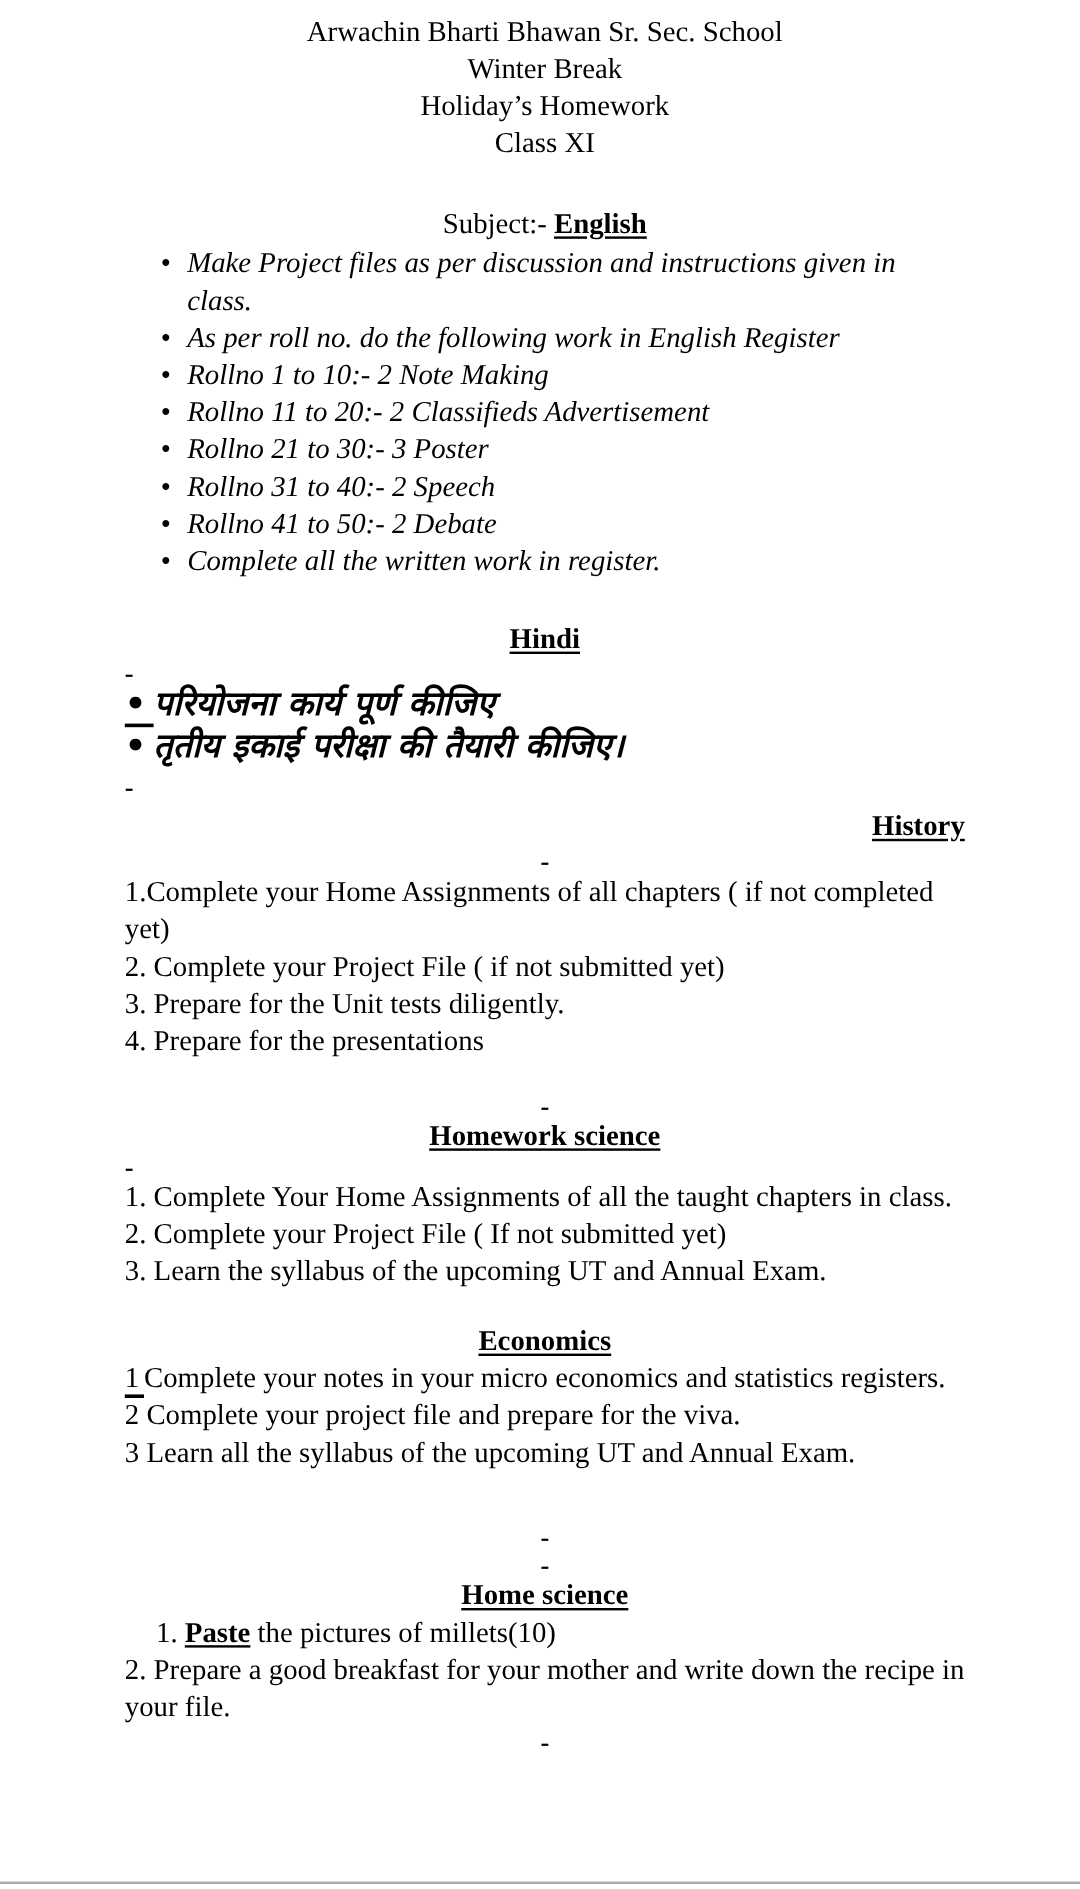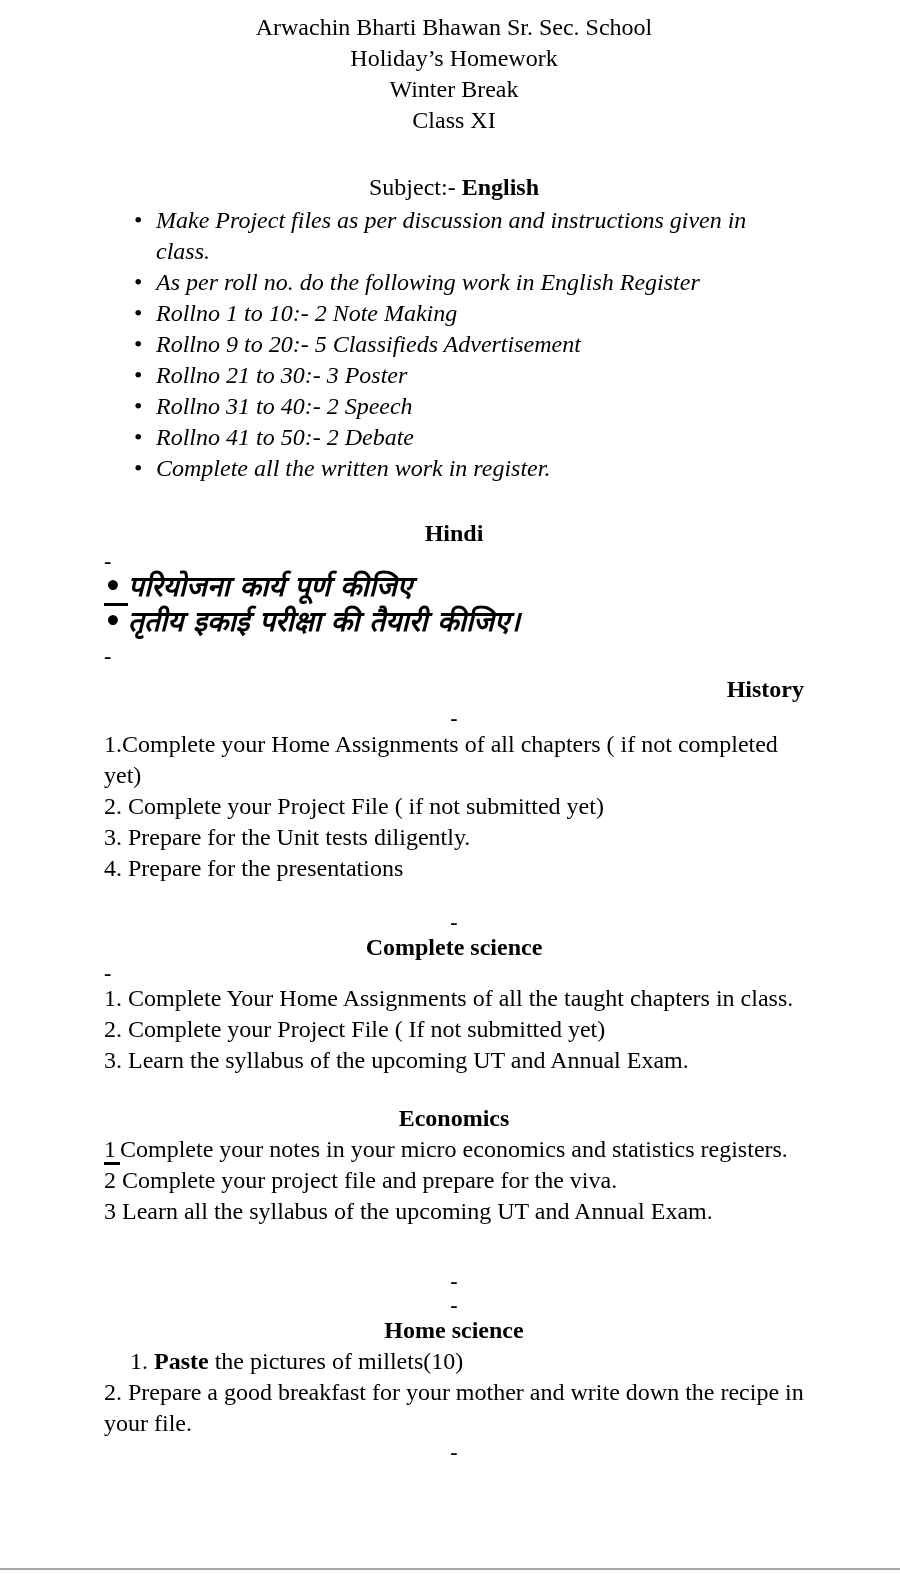--- a/index.html
+++ b/index.html
@@ -11,20 +11,21 @@
     padding: 12px 96px 0 104px;
     background: #ffffff;
     color: #000000;
     font-family: "Liberation Serif", serif;
     font-size: 24px;
     line-height: 31px;
   }
   .center { text-align: center; }
   .heading {
     font-weight: bold;
+    text-decoration: underline;
     text-underline-offset: 3px;
   }
   .dash {
     font-weight: bold;
     font-size: 22px;
     line-height: 20px;
   }
   .dash.center { text-align: center; }
 
   
@@ -60,41 +61,41 @@
 
   
   .eco-heading { margin-top: 27px; }
   .bold { font-weight: normal; }
   .eco-marker { border-bottom: 3px solid #000; padding-right: 4px; }
 
   
   .home-dash-1 { margin-top: 44px; }
   .home-dash-2 { margin-top: 4px; }
   .home-item-1 { margin-left: 26px; }
-  .u-bold { font-weight: bold; text-underline-offset: 3px; }
+  .u-bold { font-weight: bold; text-decoration: underline; text-underline-offset: 3px; }
 
   .footer-dash { margin-top: 4px; line-height: 18px; }
 
   .bottom-divider {
     position: absolute;
     left: 0; right: 0; bottom: 4px;
     height: 2px;
     background: #a9a9a9;
   }
   p { margin: 0; }
 </style>
 </head>
 <body>
 
 <div class="page">
 
   <div class="header">
     <div>Arwachin Bharti Bhawan Sr. Sec. School</div>
+    <div>Winter Break</div>
     <div>Holiday’s Homework</div>
-    <div>Winter Break</div>
     <div>Class XI</div>
   </div>
 
   <div class="subject-line center">
     <span>Subject:- </span><span class="heading">English</span>
   </div>
   <div class="bullet-list">
     <div class="b-row">
       <span class="b-marker">•</span>
       <span class="b-text">Make Project files as per discussion and instructions given in class.</span>
@@ -102,21 +103,21 @@
     <div class="b-row">
       <span class="b-marker">•</span>
       <span class="b-text">As per roll no. do the following work in English Register</span>
     </div>
     <div class="b-row">
       <span class="b-marker">•</span>
       <span class="b-text">Rollno 1 to 10:- 2 Note Making</span>
     </div>
     <div class="b-row">
       <span class="b-marker">•</span>
-      <span class="b-text">Rollno 9 to 20:- 5 Classifieds Advertisement</span>
+      <span class="b-text">Rollno 11 to 20:- 2 Classifieds Advertisement</span>
     </div>
     <div class="b-row">
       <span class="b-marker">•</span>
       <span class="b-text">Rollno 21 to 30:- 3 Poster</span>
     </div>
     <div class="b-row">
       <span class="b-marker">•</span>
       <span class="b-text">Rollno 31 to 40:- 2 Speech</span>
     </div>
     <div class="b-row">
@@ -149,21 +150,21 @@
   <div class="dash center history-dash">-</div>
   <div>
     <p>1.Complete your Home Assignments of all chapters ( if not completed yet)</p>
     <p>2. Complete your Project File ( if not submitted yet)</p>
     <p>3. Prepare for the Unit tests diligently.</p>
     <p>4. Prepare for the presentations</p>
   </div>
 
   <div class="dash center pol-dash-top">-</div>
   <div class="center">
-    <span class="heading">Complete science</span>
+    <span class="heading">Homework science</span>
   </div>
   <div class="dash pol-dash-left">-</div>
   <div>
     <p>1. Complete Your Home Assignments of all the taught chapters in class.</p>
     <p>2. Complete your Project File ( If not submitted yet)</p>
     <p>3. Learn the syllabus of the upcoming UT and Annual Exam.</p>
   </div>
 
   <div class="eco-heading center">
     <span class="heading">Economics</span>

